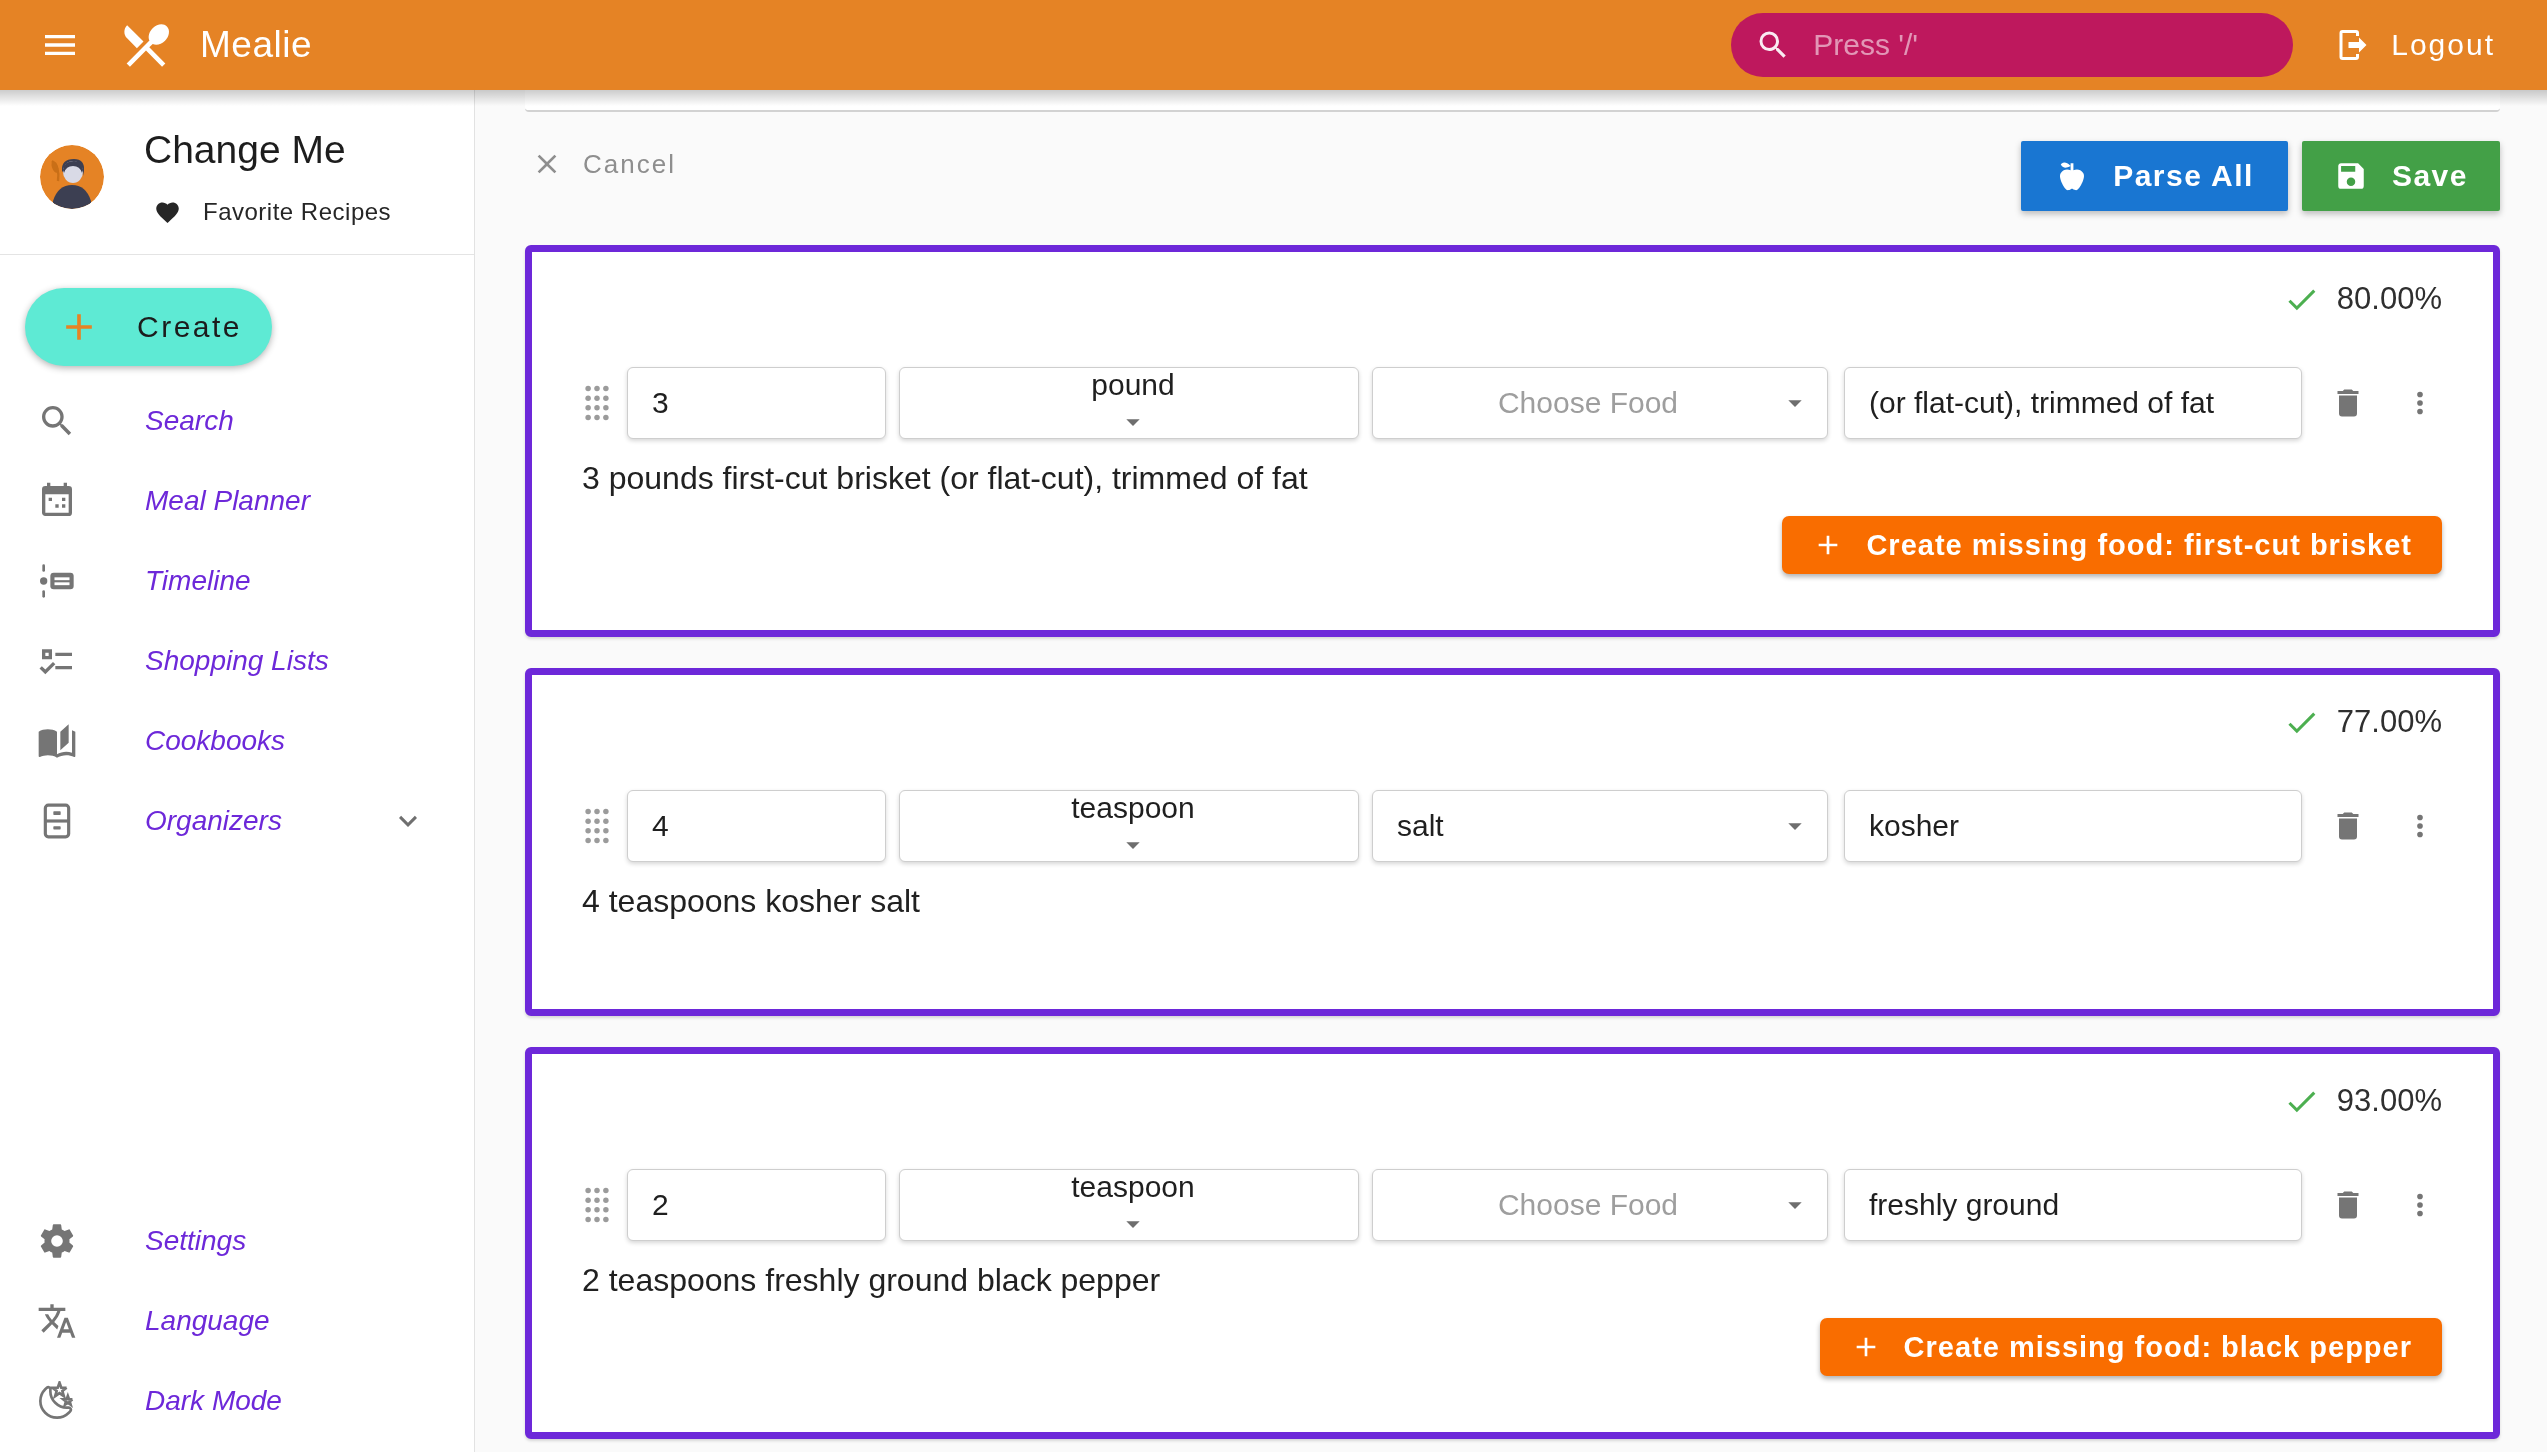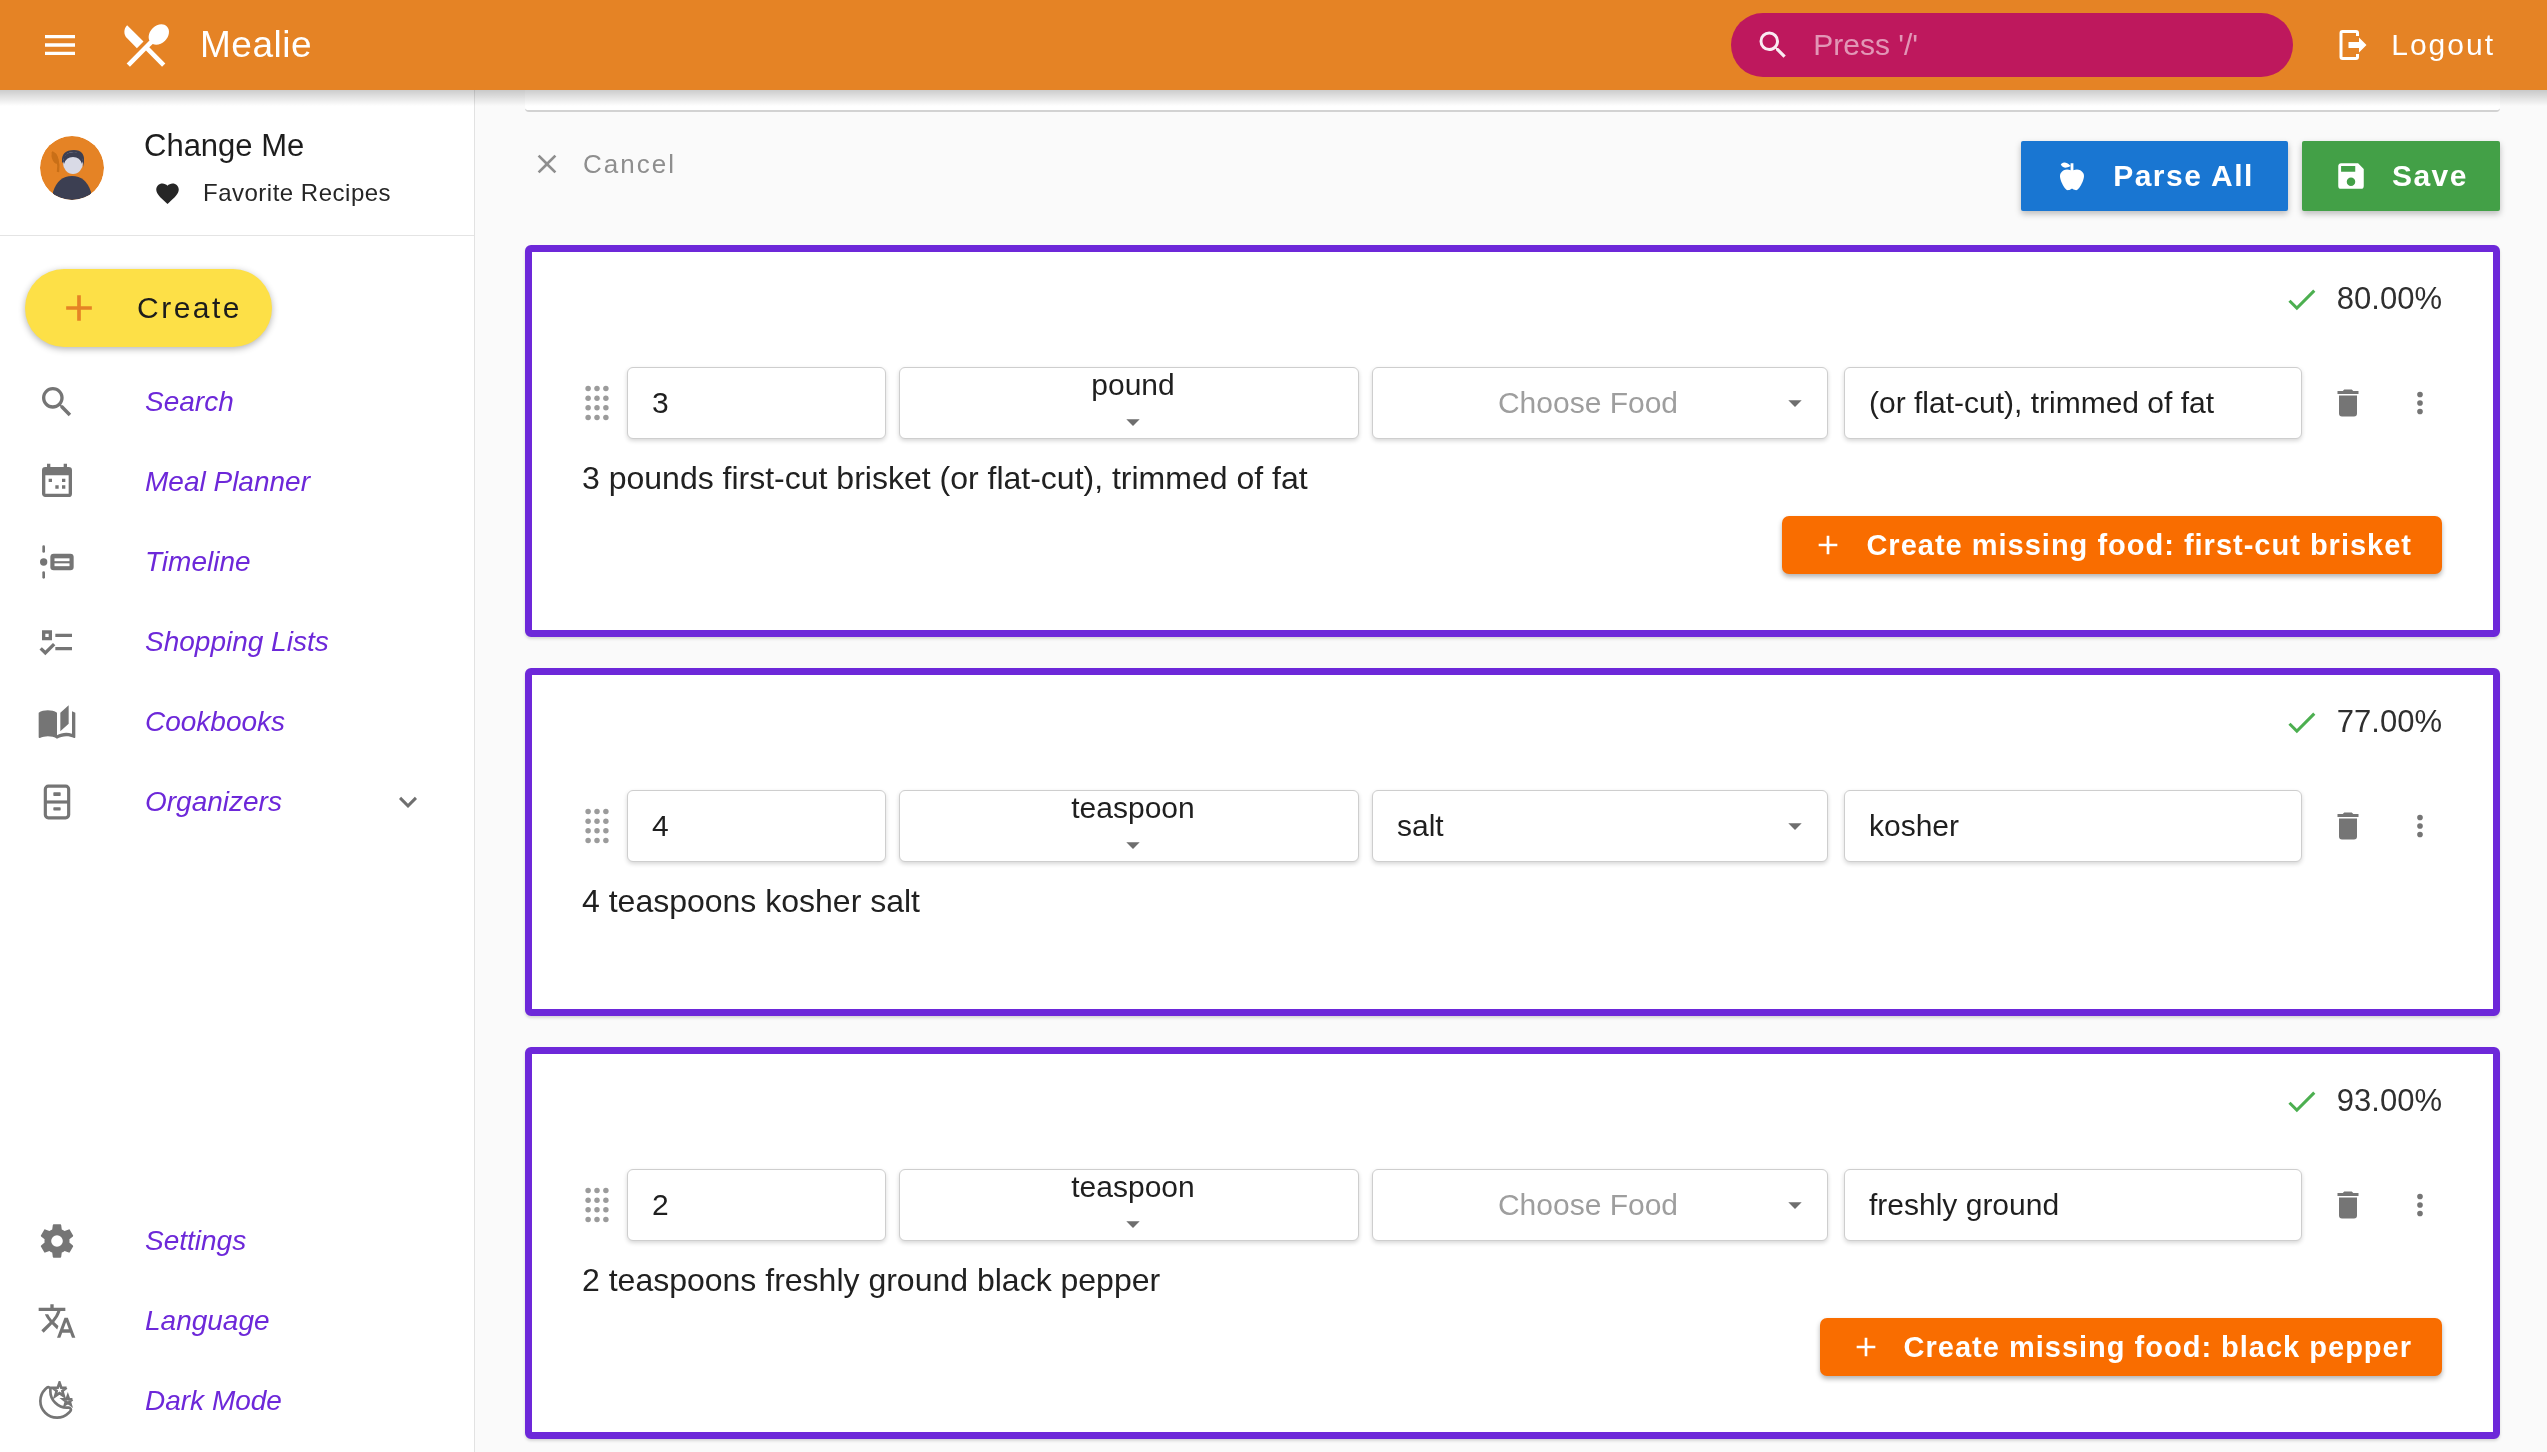--- a/index.html
+++ b/index.html
@@ -47,29 +47,29 @@
   }
 
   
   .layout { display:flex; height:1363px; }
 
   
   .sidebar { width:483px; background:#fff; border-right:1px solid #e2e2e2; display:flex; flex-direction:column; }
   .profile { display:flex; align-items:center; padding:38px 20px 28px 40px; }
   .avatar { width:64px; height:64px; border-radius:50%; overflow:hidden; flex:none; }
   .profile-info { margin-left:40px; }
-  .profile-name { font-size:31px; color:#1d1d1d; margin-bottom:15px; }
+  .profile-name { font-size:39px; color:#1d1d1d; margin-bottom:26px; }
   .fav-row { display:flex; align-items:center; gap:22px; padding-left:10px; }
   .fav-row svg { width:27px; height:27px; color:#262626; }
   .fav-label { font-size:24px; color:#262626; letter-spacing:0.5px; }
   .sb-divider { height:1px; background:#e4e4e4; }
 
   .create-btn {
     margin:33px 0 0 25px; width:247px; height:78px; border-radius:39px;
-    background:#fde047; border:none; cursor:pointer; font-family:inherit;
+    background:#5eead4; border:none; cursor:pointer; font-family:inherit;
     box-shadow:0 2px 7px rgba(0,0,0,.30);
     display:flex; align-items:center; padding:0 0 0 32px; gap:36px;
   }
   .create-btn svg { width:44px; height:44px; color:var(--c-appbar,#E58325); }
   .create-btn .lbl { font-size:30px; font-weight:500; letter-spacing:2.5px; color:#1c1c1c; }
 
   .nav { margin-top:15px; }
   .nav-item { height:80px; display:flex; align-items:center; padding:0 48px 0 37px; cursor:pointer; }
   .nav-item .n-icon { width:40px; height:40px; color:#757575; flex:none; }
   .nav-item .n-icon svg { width:40px; height:40px; }

